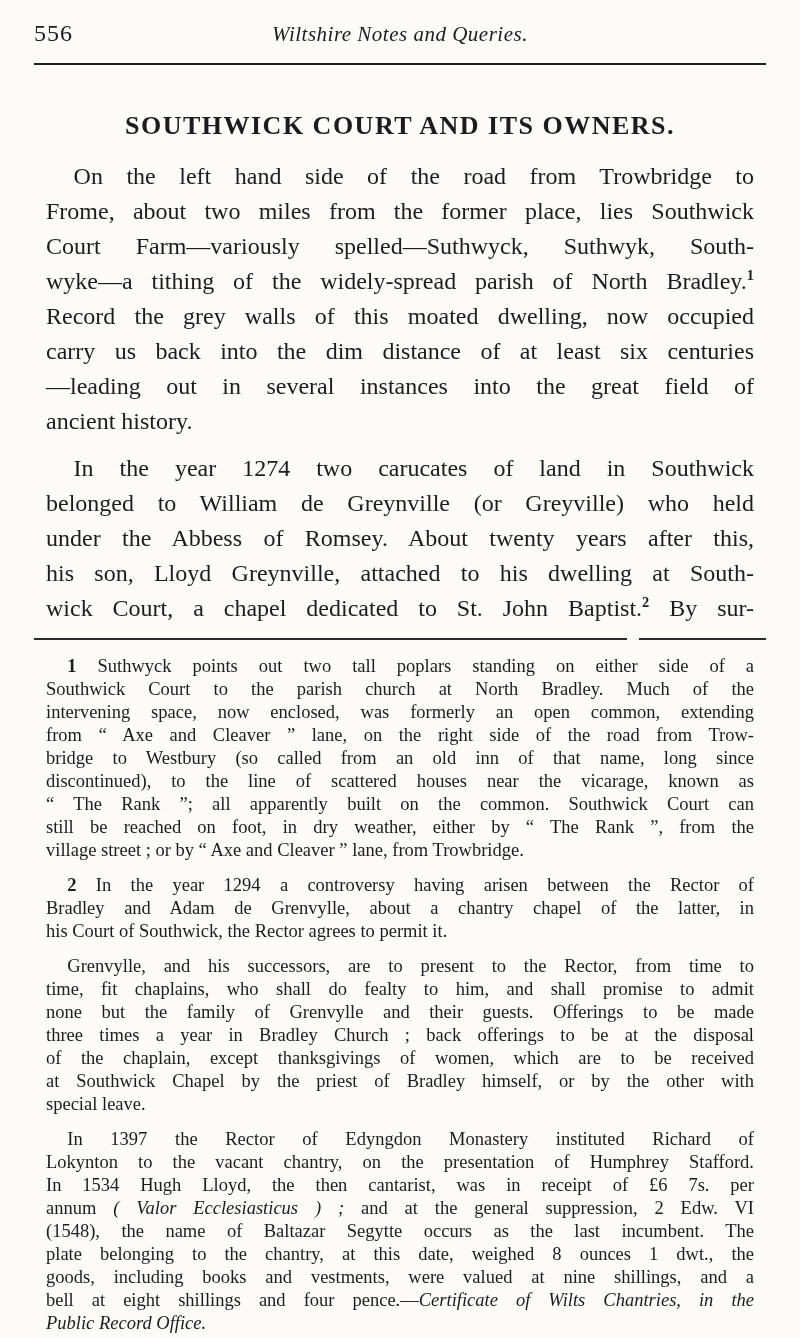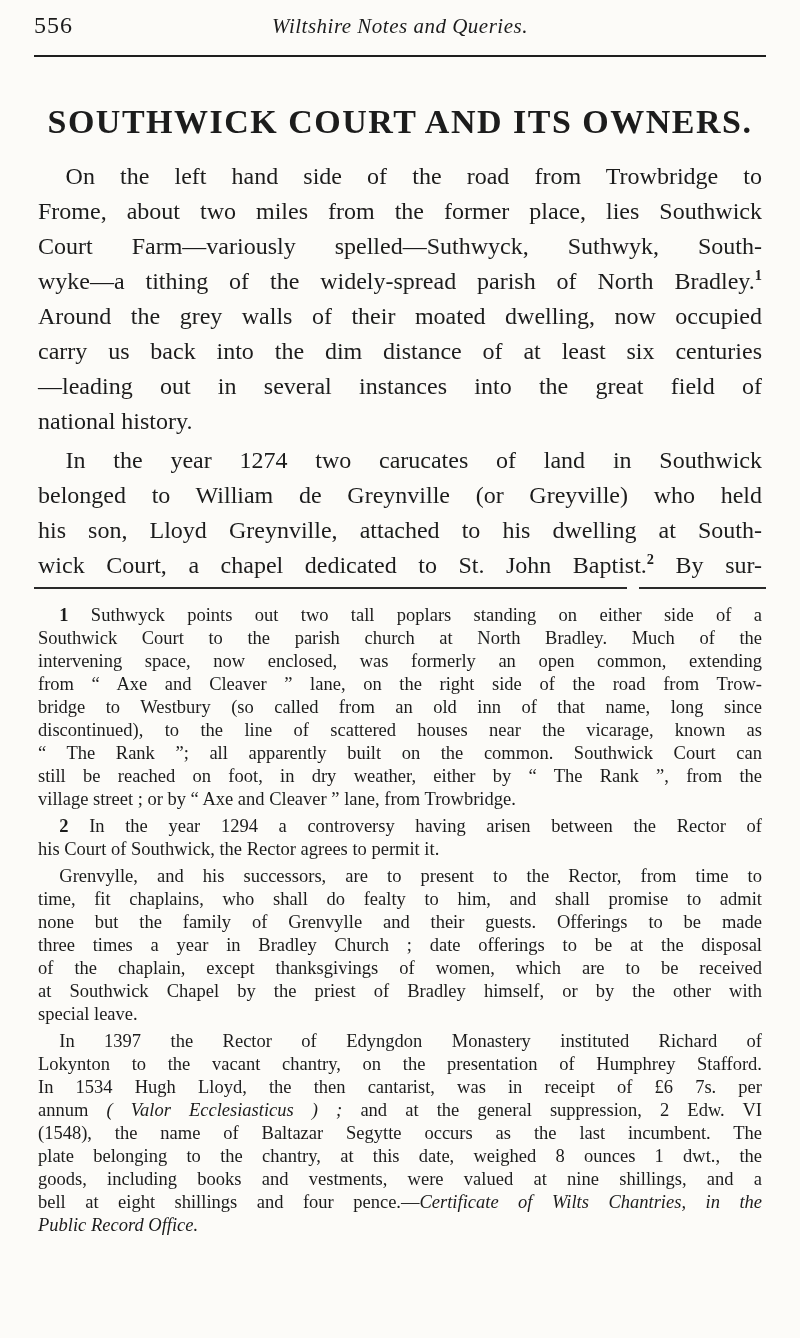--- a/index.html
+++ b/index.html
@@ -6,21 +6,21 @@
   body {
     width: 800px; height: 1338px;
     background: #fcfbf8;
     color: #1c1c1c;
     overflow: hidden;
     box-sizing: border-box;
     font-family: "Liberation Serif", serif;
   }
   .page {
     width: 800px; height: 1338px;
-    padding: 12px 34px 0 34px;
+    padding: 20px 34px 0 34px;
     box-sizing: border-box;
   }
   
   .pagehead {
     display: grid;
     grid-template-columns: 1fr auto 1fr;
     align-items: baseline;
   }
   .pagenum {
     font-size: 24px;
@@ -36,21 +36,21 @@
   .headrule {
     border: none;
     border-top: 2px solid #1e1e1e;
     margin: 16px 0 0 0;
   }
   
   .atitle {
     margin-top: 46px;
     text-align: center;
     font-weight: bold;
-    font-size: 34px;
+    font-size: 26px;
     letter-spacing: 1.5px;
   }
   
   .bodytext {
     margin-top: 18px;
     font-size: 24px;
     line-height: 35px;
   }
   .tline {
     text-align: justify;
@@ -75,21 +75,21 @@
   }
   .footrule .seg { border-top: 2px solid #2a2a2a; height: 0; }
   .footrule .seg.long { flex: 0 0 81%; }
   .footrule .seg.short { flex: 1; }
   
   .footnotes {
     margin-top: 15px;
     font-size: 18.5px;
     line-height: 23px;
   }
-  .para { margin: 4px; }
+  .para { margin: 12px; }
 </style>
 </head>
 <body>
 
 <div class="page">
 
   <div class="pagehead">
     <span class="pagenum">556</span>
     <span class="jtitle">Wiltshire Notes and Queries.</span>
     <span></span>
@@ -98,28 +98,29 @@
   <hr class="headrule">
 
   <div class="atitle">SOUTHWICK COURT AND ITS OWNERS.</div>
 
   <div class="bodytext">
       <div class="para">
         <div class="tline indent"><span>On the left hand side of the road from Trowbridge to</span></div>
         <div class="tline"><span>Frome, about two miles from the former place, lies Southwick</span></div>
         <div class="tline"><span>Court Farm—variously spelled—Suthwyck, Suthwyk, South-</span></div>
         <div class="tline"><span>wyke—a tithing of the widely-spread parish of North Bradley.</span><span class="sup">1</span></div>
-        <div class="tline"><span>Around the grey walls of their moated dwelling, now occupied</span></div>
+        <div class="tline"><span>Record the grey walls of this moated dwelling, now occupied</span></div>
         <div class="tline"><span>carry us back into the dim distance of at least six centuries</span></div>
         <div class="tline"><span>—leading out in several instances into the great field of</span></div>
-        <div class="tline endline"><span>national history.</span></div>
+        <div class="tline endline"><span>ancient history.</span></div>
       </div>
       <div class="para">
         <div class="tline indent"><span>In the year 1274 two carucates of land in Southwick</span></div>
         <div class="tline"><span>belonged to William de Greynville (or Greyville) who held</span></div>
+        <div class="tline"><span>under the Abbess of Romsey.  About twenty years after this,</span></div>
         <div class="tline"><span>his son, Lloyd Greynville, attached to his dwelling at South-</span></div>
         <div class="tline"><span>wick Court, a chapel dedicated to St. John Baptist.</span><span class="sup">2</span><span>  By sur-</span></div>
       </div>
     </div>
 
   <div class="footrule">
     <div class="seg long"></div>
     <div class="seg short"></div>
   </div>
 
@@ -130,27 +131,28 @@
         <div class="tline"><span>intervening space, now enclosed, was formerly an open common, extending</span></div>
         <div class="tline"><span>from “ Axe and Cleaver ” lane, on the right side of the road from Trow-</span></div>
         <div class="tline"><span>bridge to Westbury (so called from an old inn of that name, long since</span></div>
         <div class="tline"><span>discontinued), to the line of scattered houses near the vicarage, known as</span></div>
         <div class="tline"><span>“ The Rank ”; all apparently built on the common.  Southwick Court can</span></div>
         <div class="tline"><span>still be reached on foot, in dry weather, either by “ The Rank ”, from the</span></div>
         <div class="tline endline"><span>village street ; or by “ Axe and Cleaver ” lane, from Trowbridge.</span></div>
       </div>
       <div class="para">
         <div class="tline indent"><span class="b">2 </span><span>In the year 1294 a controversy having arisen between the Rector of</span></div>
+        <div class="tline"><span>Bradley and Adam de Grenvylle, about a chantry chapel of the latter, in</span></div>
         <div class="tline endline"><span>his Court of Southwick, the Rector agrees to permit it.</span></div>
       </div>
       <div class="para">
         <div class="tline indent"><span>Grenvylle, and his successors, are to present to the Rector, from time to</span></div>
         <div class="tline"><span>time, fit chaplains, who shall do fealty to him, and shall promise to admit</span></div>
         <div class="tline"><span>none but the family of Grenvylle and their guests.  Offerings to be made</span></div>
-        <div class="tline"><span>three times a year in Bradley Church ; date offerings to be at the disposal</span></div>
+        <div class="tline"><span>three times a year in Bradley Church ; back offerings to be at the disposal</span></div>
         <div class="tline"><span>of the chaplain, except thanksgivings of women, which are to be received</span></div>
         <div class="tline"><span>at Southwick Chapel by the priest of Bradley himself, or by the other with</span></div>
         <div class="tline endline"><span>special leave.</span></div>
       </div>
       <div class="para">
         <div class="tline indent"><span>In 1397 the Rector of Edyngdon Monastery instituted Richard of</span></div>
         <div class="tline"><span>Lokynton to the vacant chantry, on the presentation of Humphrey Stafford.</span></div>
         <div class="tline"><span>In 1534 Hugh Lloyd, the then cantarist, was in receipt of £6 7s. per</span></div>
         <div class="tline"><span>annum </span><span class="i">( Valor Ecclesiasticus ) ;</span><span> and at the general suppression, 2 Edw. VI</span></div>
         <div class="tline"><span>(1548), the name of Baltazar Segytte occurs as the last incumbent.  The</span></div>

